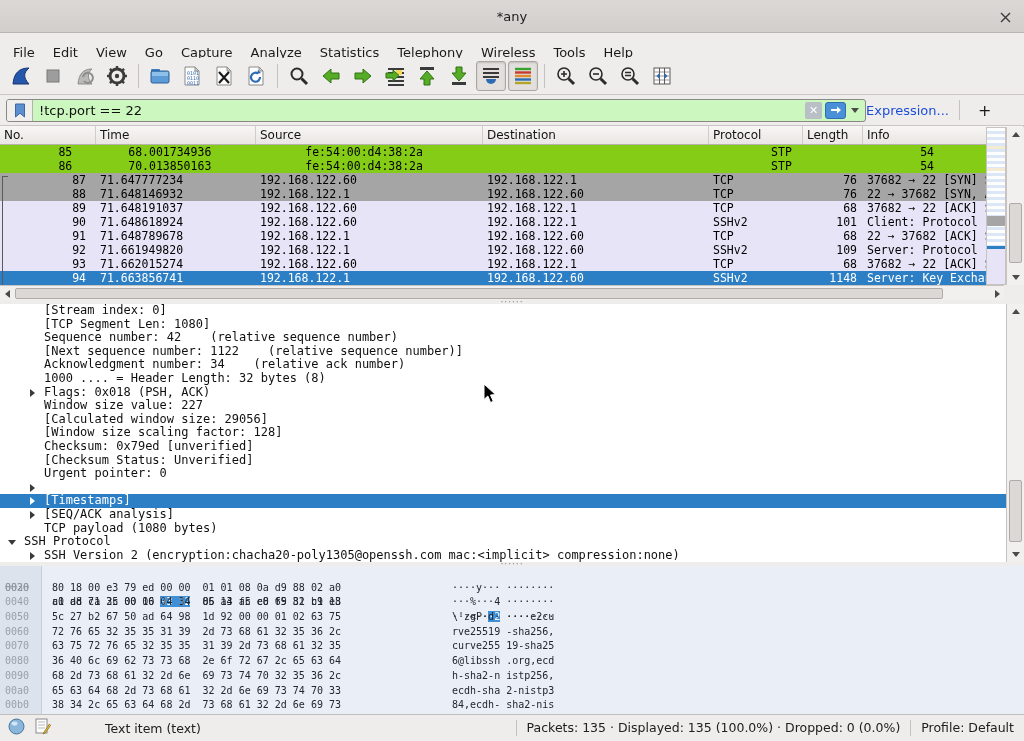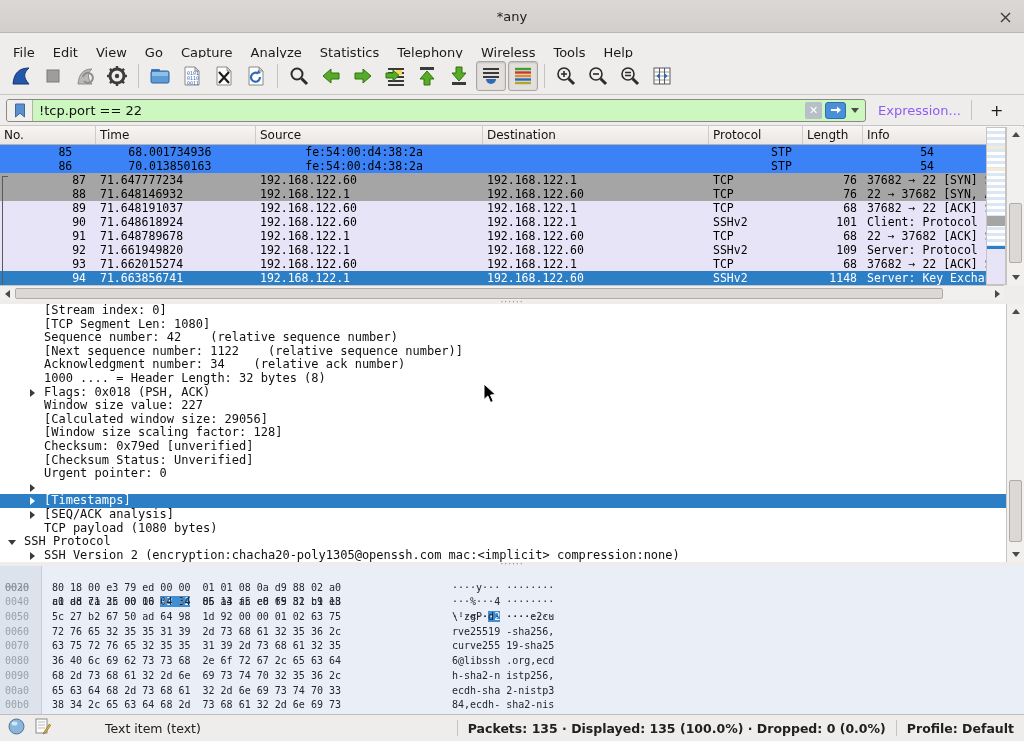--- a/index.html
+++ b/index.html
@@ -35,38 +35,38 @@
   .bookmark-btn { width:26px; height:100%; background:#f1efec; border-right:1px solid #b5b2af;
     display:flex; align-items:center; justify-content:center; }
   .filter-input { flex:1; height:100%; border:none; outline:none; background:#ccf8bf;
     font-family:"DejaVu Sans", sans-serif; font-size:13px; color:#101010; padding:0 6px; }
   .clear-btn { width:17px; height:17px; background:#b9bfc7; border-radius:2px; color:#fff; font-size:11px;
     display:flex; align-items:center; justify-content:center; margin-right:3px; font-weight:bold; }
   .apply-btn { width:21px; height:17px; background:#4a90d9; border:1px solid #2f6cb0; border-radius:3px;
     display:flex; align-items:center; justify-content:center; margin-right:3px; }
   .dd-caret { width:0; height:0; border-left:4px solid transparent; border-right:4px solid transparent;
     border-top:5px solid #4a4a4a; margin:0 6px 0 2px; }
-  .expression-label { font-size:13px; color:#8b5cf6; margin-left:12px; }
+  .expression-label { font-size:13px; color:#1d4ed8; margin-left:0; }
   .fsep { width:1px; height:20px; background:#c5c2bf; margin:0 10px; }
   .add-btn { font-size:16px; color:#1a1a1a; padding:0 8px; }
 
   
   .plist-header { position:absolute; left:0; top:126px; width:1024px; height:19px;
     background:linear-gradient(#f8f6f4,#e9e6e3); border-bottom:1px solid #b5b2af; display:flex; font-size:12px; color:#141414; }
   .plist-header .hc { border-right:1px solid #cfccc9; padding:2px 0 0 4px; overflow:hidden; white-space:nowrap; }
   .c-no{width:96px;} .c-time{width:160px;} .c-src{width:227px;} .c-dst{width:226px;} .c-proto{width:94px;} .c-len{width:60px;} .c-info{flex:1;}
 
   .plist { position:absolute; left:0; top:145px; width:986px; height:140px; background:#fff; overflow:hidden; }
   .prow { display:flex; height:14px; font-size:11.5px; line-height:14px; white-space:nowrap; font-family:"DejaVu Sans Mono", monospace; color:#000; }
   .prow > div { overflow:hidden; }
   .prow .c-no { text-align:right; padding-right:10px; }
   .prow .c-time, .prow .c-src, .prow .c-dst, .prow .c-proto { padding-left:4px; }
   .prow .c-len { text-align:right; padding-right:6px; }
   .prow .c-info { padding-left:4px; }
-  .prow.r-white { background:#3b82f6;gap:42px; }
+  .prow.r-white { background:#84cc16;gap:42px; }
   .prow.r-gray { background:#a5a5a5; }
   .prow.r-lav { background:#e7e4f7; }
   .prow.r-sel { background:#2d7fc5; color:#ffffff; }
   .conv-line { position:absolute; left:2px; top:31px; width:1px; height:109px; background:#5a5a5a; }
   .conv-tick { position:absolute; left:2px; top:31px; width:6px; height:1px; background:#5a5a5a; }
 
   
   .minimap { position:absolute; left:986px; top:127px; width:20px; height:158px; border:1px solid #c6c3c0; background:
     repeating-linear-gradient(#fdfdfe 0 3px, #dbe7f5 3px 6px); }
   .mm-yellow1{position:absolute;left:0;top:18px;width:100%;height:3px;background:#f3ecd2;}
@@ -116,21 +116,21 @@
   .hexrow.cur .off { color:#5f6a75; }
   .hexrow .hx { position:absolute; left:52px; }
   .hexrow .asc { position:absolute; left:452px; }
   .hl { background:#3f8fd6; color:#ffffff; }
 
   
   .statusbar { position:absolute; left:0; top:714px; width:1024px; height:27px; background:#efedec;
     border-top:1px solid #c0bdba; display:flex; align-items:center; font-size:12.5px; color:#202020; }
   .sb-icons { display:flex; align-items:center; gap:10px; padding:0 10px 0 8px; }
   .sb-field { margin-left:44px; }
-  .sb-right { margin-left:auto; display:flex; align-items:flex-end;font-weight:bold; }
+  .sb-right { margin-left:auto; display:flex; align-items:flex-start; }
   .sb-sep { width:1px; height:16px; background:#c5c2bf; margin:0 10px; }
   .sb-stats { color:#202020; }
   .sb-profile { padding-right:10px; }
 
   .cursor { position:absolute; left:483px; top:383px; pointer-events:none; }
 </style>
 </head>
 <body>
 
 <div class="titlebar">

